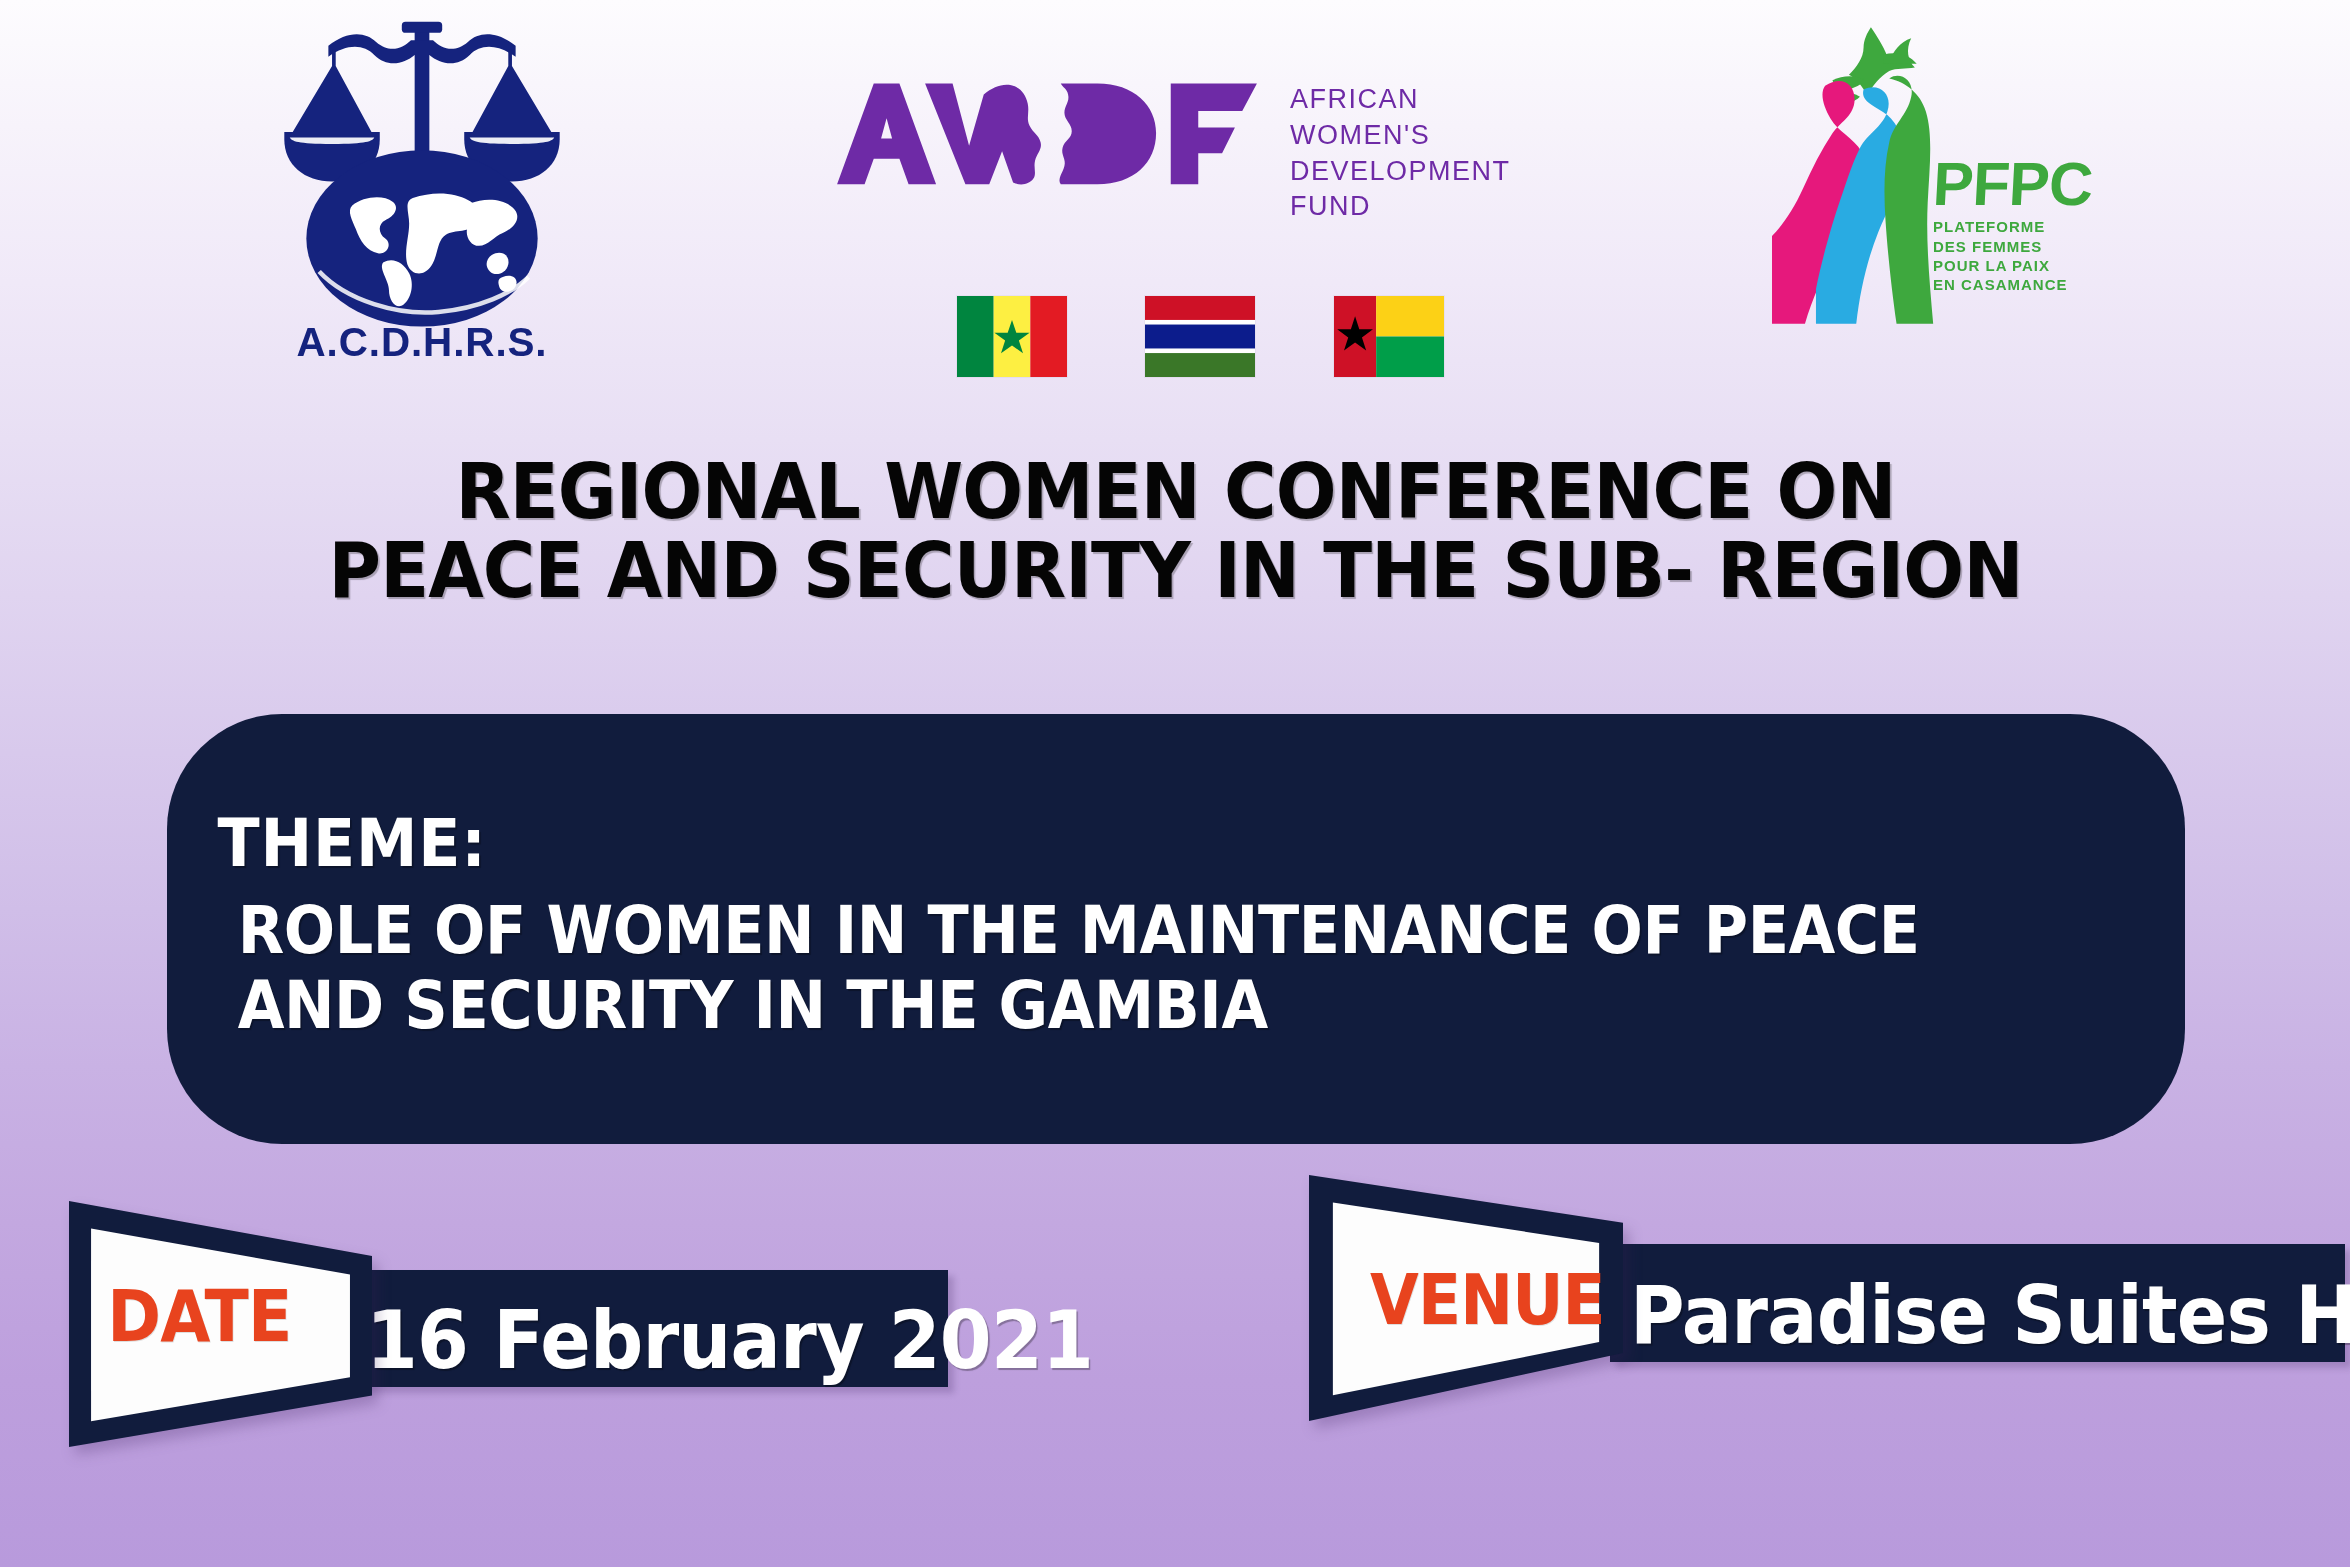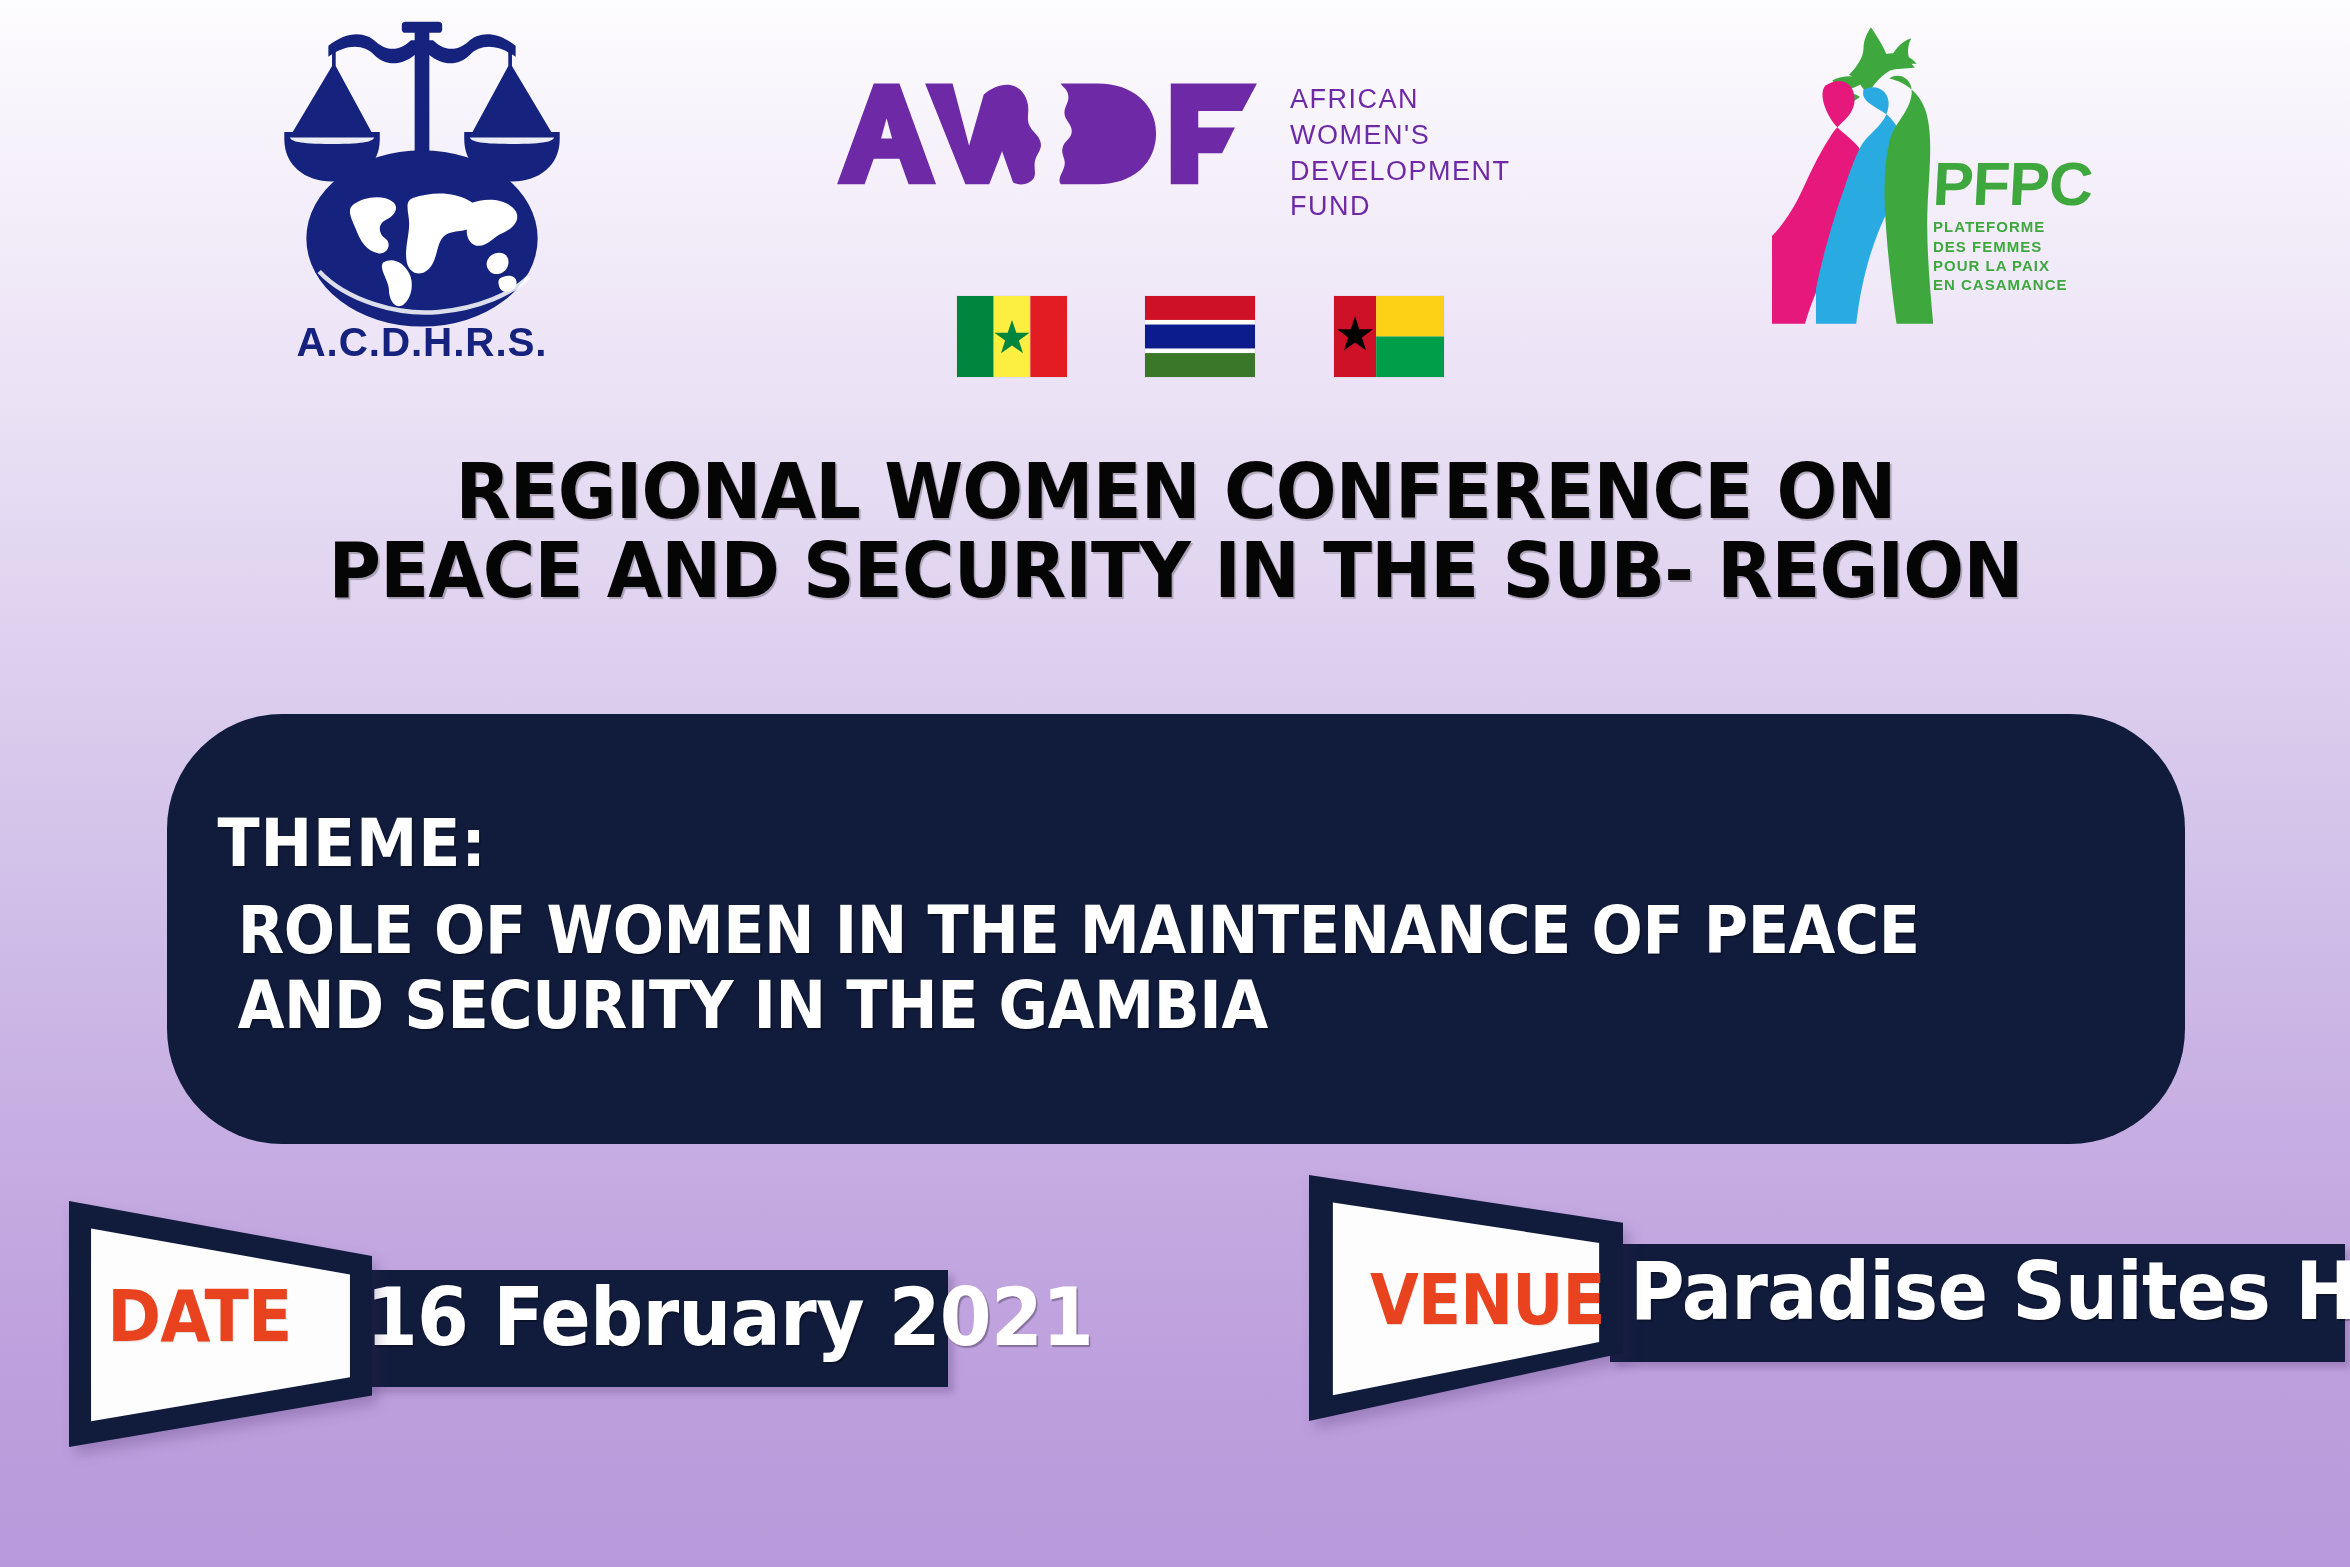--- a/index.html
+++ b/index.html
@@ -140,21 +140,21 @@
     margin-bottom: 9.2px;
   }
 
   
   .banner { position: absolute; }
 
   .banner-bar {
     position: absolute;
     background: #111c3d;
     display: flex;
-    align-items: flex-start;
+    align-items: flex-end;
     box-shadow: 5.5px 6.4px 6.4px rgba(60,30,90,0.22);
   }
   .banner-bar-text {
     color: #ffffff;
     font-family: "DejaVu Sans", sans-serif;
     font-weight: 700;
     font-size: 81px;
     letter-spacing: -0.9px;
     transform: scaleX(0.92);
     transform-origin: left center;

